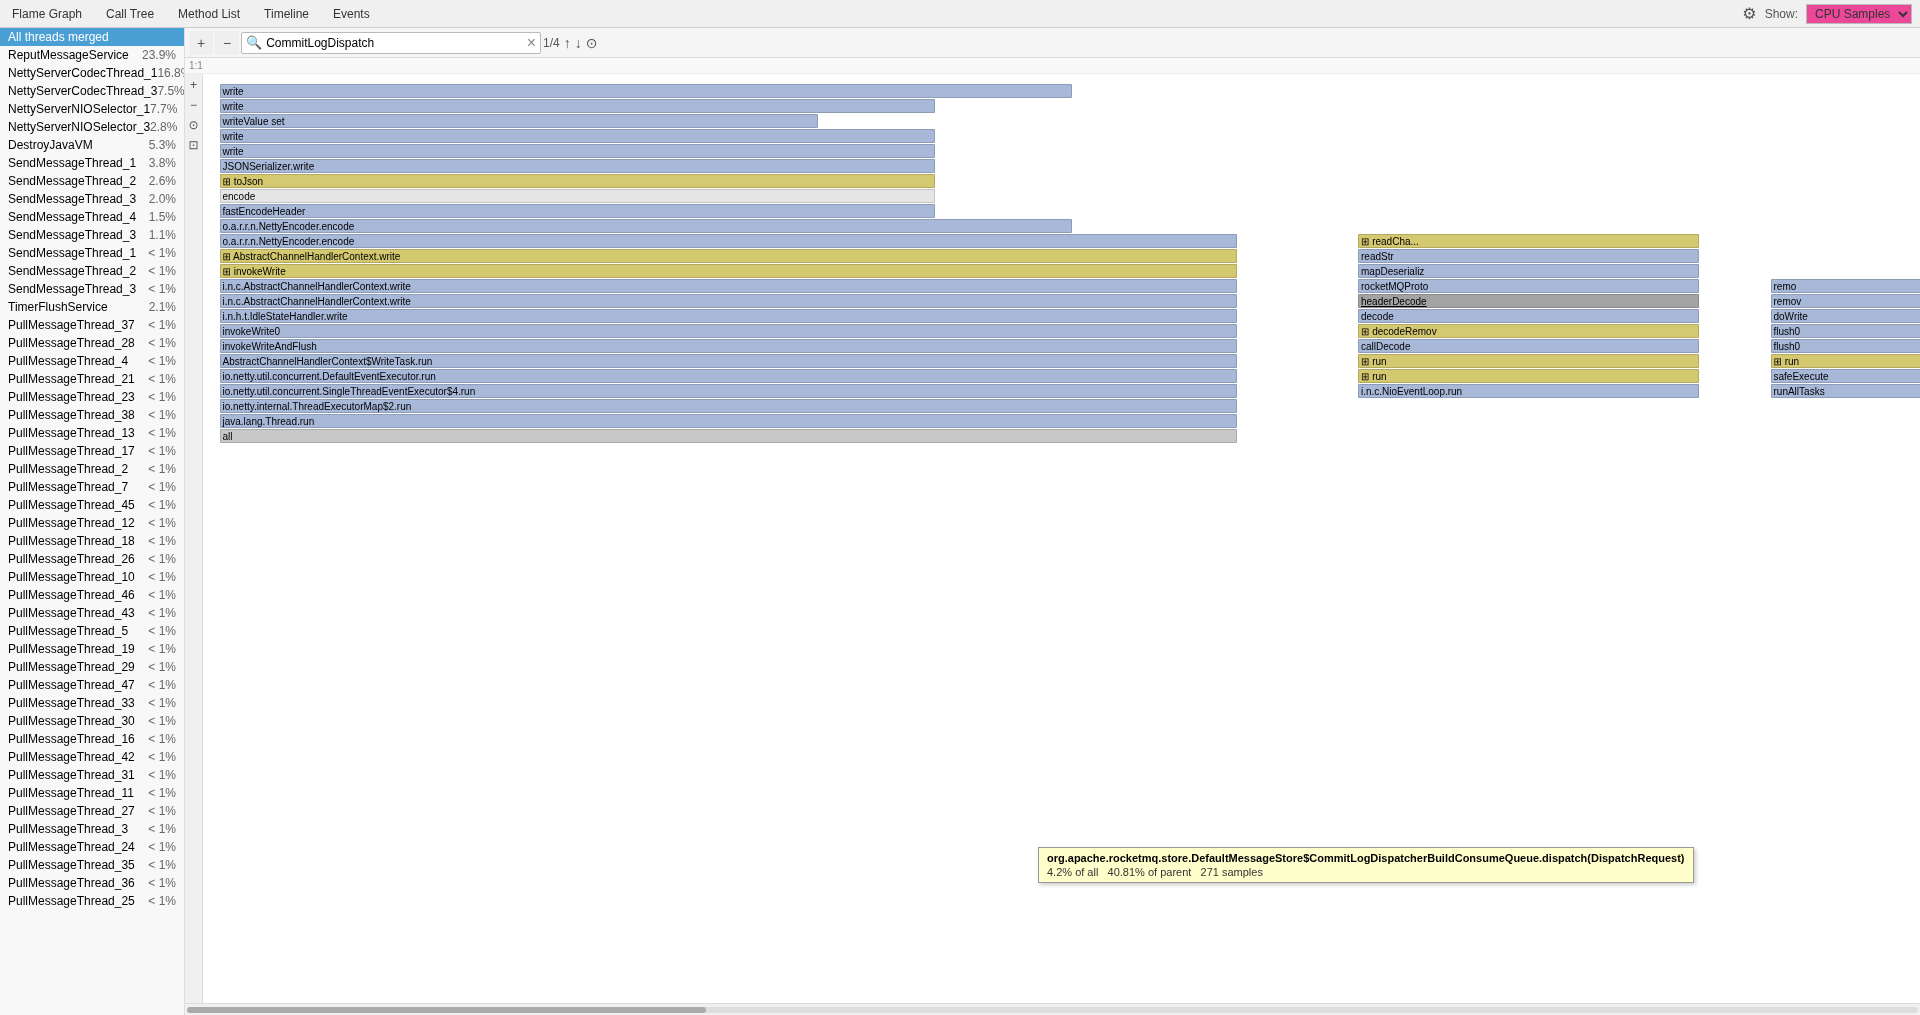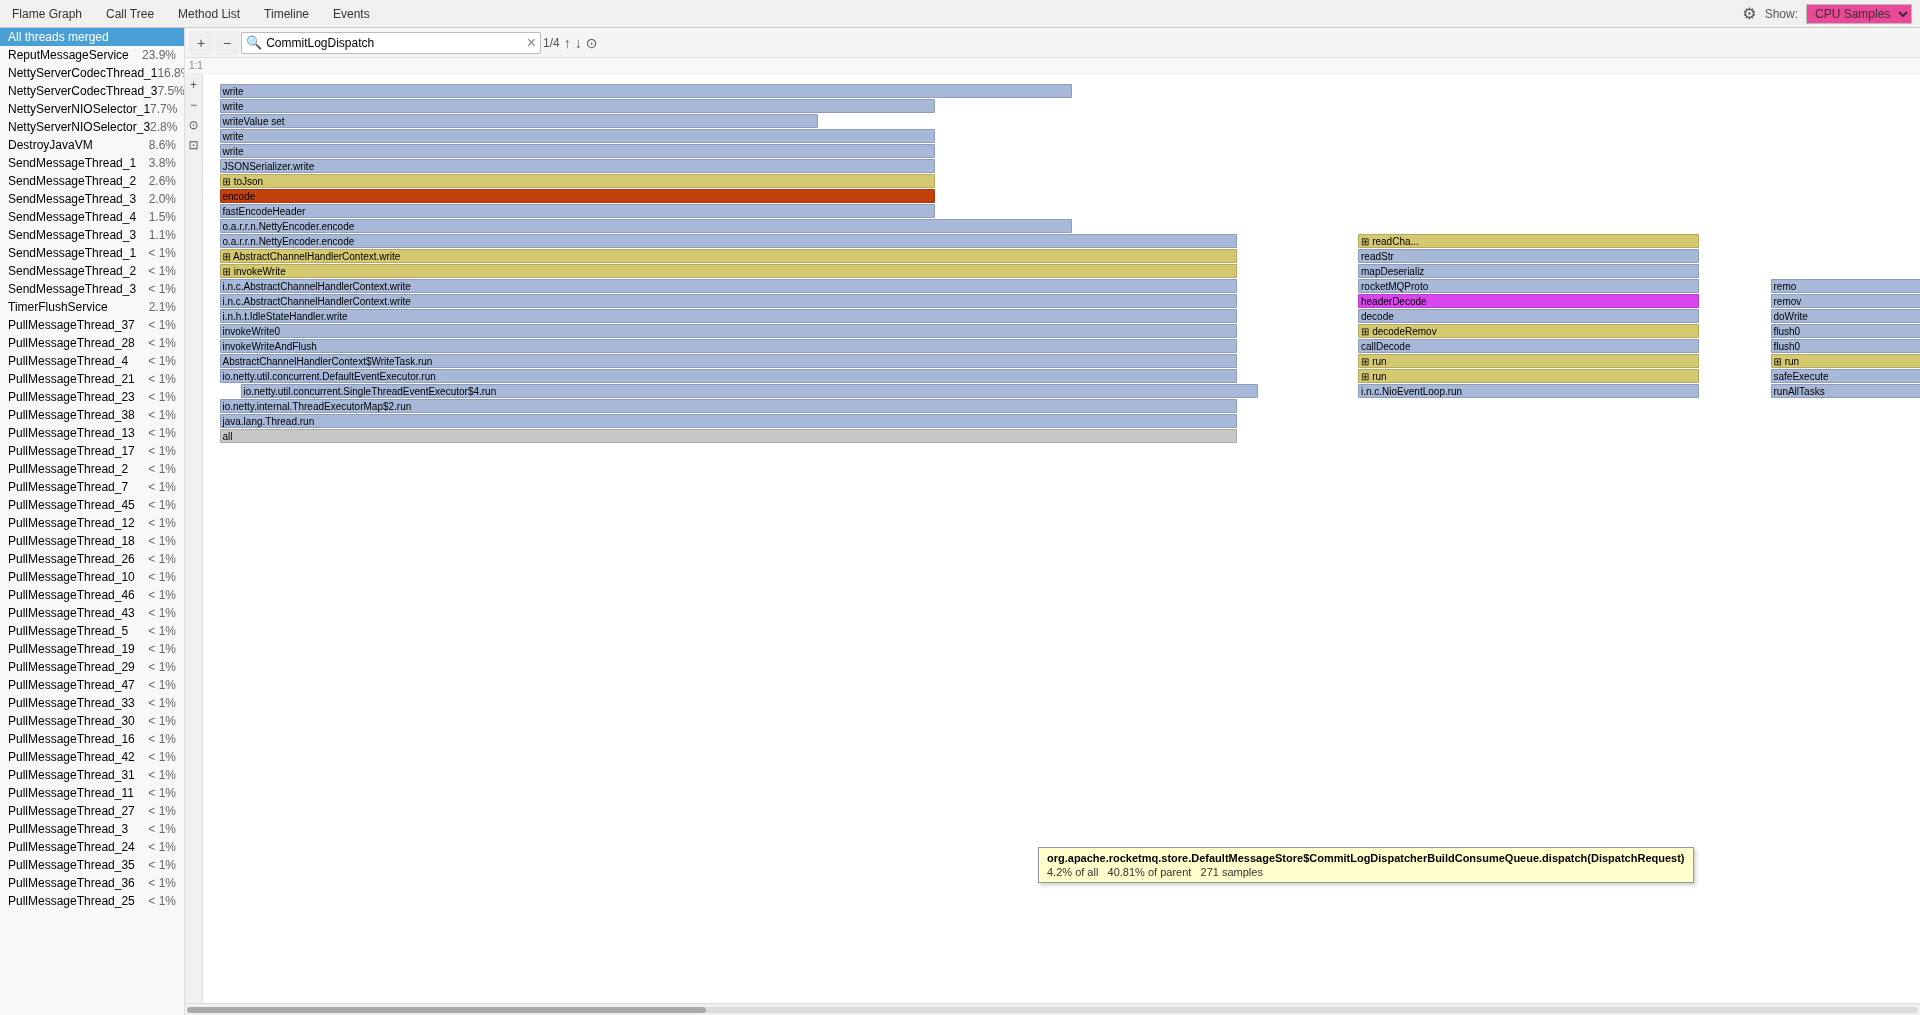--- a/index.html
+++ b/index.html
@@ -136,21 +136,21 @@
       <div class="sidebar-item">
         <span class="thread-name">NettyServerNIOSelector_1</span>
         <span class="thread-pct">7.7%</span>
       </div>
       <div class="sidebar-item">
         <span class="thread-name">NettyServerNIOSelector_3</span>
         <span class="thread-pct">2.8%</span>
       </div>
       <div class="sidebar-item">
         <span class="thread-name">DestroyJavaVM</span>
-        <span class="thread-pct">8.6%</span>
+        <span class="thread-pct">5.3%</span>
       </div>
       <div class="sidebar-item">
         <span class="thread-name">SendMessageThread_1</span>
         <span class="thread-pct">3.8%</span>
       </div>
       <div class="sidebar-item">
         <span class="thread-name">SendMessageThread_2</span>
         <span class="thread-pct">2.6%</span>
       </div>
       <div class="sidebar-item">
@@ -356,42 +356,42 @@
             <span>271 samples</span>
           </div>
         </div>
       <div class="flame-bar" style="left: 16.5px; top: 10px; width: 852.5px; background-color: rgb(168, 184, 216);">write</div>
           <div class="flame-bar" style="left: 16.5px; top: 25px; width: 715px; background-color: rgb(168, 184, 216);">write</div>
           <div class="flame-bar" style="left: 16.5px; top: 40px; width: 598px; background-color: rgb(168, 184, 216);">writeValue  set</div>
           <div class="flame-bar" style="left: 16.5px; top: 55px; width: 715px; background-color: rgb(168, 184, 216);">write</div>
           <div class="flame-bar" style="left: 16.5px; top: 70px; width: 715px; background-color: rgb(168, 184, 216);">write</div>
           <div class="flame-bar" style="left: 16.5px; top: 85px; width: 715px; background-color: rgb(168, 184, 216);">JSONSerializer.write</div>
           <div class="flame-bar" style="left: 16.5px; top: 100px; width: 715px; background-color: rgb(212, 200, 112);">⊞ toJson</div>
-          <div class="flame-bar" style="left: 16.5px; top: 115px; width: 715px; background-color: #c2410c;">encode</div>
+          <div class="flame-bar" style="left: 16.5px; top: 115px; width: 715px; background-color: #e5e5e5;">encode</div>
           <div class="flame-bar" style="left: 16.5px; top: 130px; width: 715px; background-color: rgb(168, 184, 216);">fastEncodeHeader</div>
           <div class="flame-bar" style="left: 16.5px; top: 145px; width: 852.5px; background-color: rgb(168, 184, 216);">o.a.r.r.n.NettyEncoder.encode</div>
           <div class="flame-bar" style="left: 16.5px; top: 160px; width: 1017.5px; background-color: rgb(168, 184, 216);">o.a.r.r.n.NettyEncoder.encode</div>
           <div class="flame-bar" style="left: 16.5px; top: 175px; width: 1017.5px; background-color: rgb(212, 200, 112);">⊞ AbstractChannelHandlerContext.write</div>
           <div class="flame-bar" style="left: 16.5px; top: 190px; width: 1017.5px; background-color: rgb(212, 200, 112);">⊞ invokeWrite</div>
           <div class="flame-bar" style="left: 16.5px; top: 205px; width: 1017.5px; background-color: rgb(168, 184, 216);">i.n.c.AbstractChannelHandlerContext.write</div>
           <div class="flame-bar" style="left: 16.5px; top: 220px; width: 1017.5px; background-color: rgb(168, 184, 216);">i.n.c.AbstractChannelHandlerContext.write</div>
           <div class="flame-bar" style="left: 16.5px; top: 235px; width: 1017.5px; background-color: rgb(168, 184, 216);">i.n.h.t.IdleStateHandler.write</div>
           <div class="flame-bar" style="left: 16.5px; top: 250px; width: 1017.5px; background-color: rgb(168, 184, 216);">invokeWrite0</div>
           <div class="flame-bar" style="left: 16.5px; top: 265px; width: 1017.5px; background-color: rgb(168, 184, 216);">invokeWriteAndFlush</div>
           <div class="flame-bar" style="left: 16.5px; top: 280px; width: 1017.5px; background-color: rgb(168, 184, 216);">AbstractChannelHandlerContext$WriteTask.run</div>
           <div class="flame-bar" style="left: 16.5px; top: 295px; width: 1017.5px; background-color: rgb(168, 184, 216); text-align: center;">io.netty.util.concurrent.DefaultEventExecutor.run</div>
-          <div class="flame-bar" style="left: 16.5px; top: 310px; width: 1017.5px; background-color: rgb(168, 184, 216); margin-left: 21px;">io.netty.util.concurrent.SingleThreadEventExecutor$4.run</div>
+          <div class="flame-bar" style="left: 16.5px; top: 310px; width: 1017.5px; background-color: rgb(168, 184, 216);">io.netty.util.concurrent.SingleThreadEventExecutor$4.run</div>
           <div class="flame-bar" style="left: 16.5px; top: 325px; width: 1017.5px; background-color: rgb(168, 184, 216);">io.netty.internal.ThreadExecutorMap$2.run</div>
           <div class="flame-bar" style="left: 16.5px; top: 340px; width: 1017.5px; background-color: rgb(168, 184, 216);">java.lang.Thread.run</div>
           <div class="flame-bar" style="left: 16.5px; top: 355px; width: 1017.5px; background-color: rgb(200, 200, 200);">all</div>
           <div class="flame-bar" style="left: 1155px; top: 160px; width: 341px; background-color: rgb(212, 200, 112);">⊞ readCha...</div>
           <div class="flame-bar" style="left: 1155px; top: 175px; width: 341px; background-color: rgb(168, 184, 216);">readStr</div>
           <div class="flame-bar" style="left: 1155px; top: 190px; width: 341px; background-color: rgb(168, 184, 216);">mapDeserializ</div>
           <div class="flame-bar" style="left: 1155px; top: 205px; width: 341px; background-color: rgb(168, 184, 216);">rocketMQProto</div>
-          <div class="flame-bar" style="left: 1155px; top: 220px; width: 341px; background-color: #d946ef;">headerDecode</div>
+          <div class="flame-bar" style="left: 1155px; top: 220px; width: 341px; background-color: #a3a3a3; text-decoration: underline;">headerDecode</div>
           <div class="flame-bar" style="left: 1155px; top: 235px; width: 341px; background-color: rgb(168, 184, 216);">decode</div>
           <div class="flame-bar" style="left: 1155px; top: 250px; width: 341px; background-color: rgb(212, 200, 112);">⊞ decodeRemov</div>
           <div class="flame-bar" style="left: 1155px; top: 265px; width: 341px; background-color: rgb(168, 184, 216);">callDecode</div>
           <div class="flame-bar" style="left: 1155px; top: 280px; width: 341px; background-color: rgb(212, 200, 112);">⊞ run</div>
           <div class="flame-bar" style="left: 1155px; top: 295px; width: 341px; background-color: rgb(212, 200, 112);">⊞ run</div>
           <div class="flame-bar" style="left: 1155px; top: 310px; width: 341px; background-color: rgb(168, 184, 216);">i.n.c.NioEventLoop.run</div>
           <div class="flame-bar" style="left: 1567.5px; top: 205px; width: 302.5px; background-color: rgb(168, 184, 216);">remo</div>
           <div class="flame-bar" style="left: 1567.5px; top: 220px; width: 302.5px; background-color: rgb(168, 184, 216);">remov</div>
           <div class="flame-bar" style="left: 1567.5px; top: 235px; width: 302.5px; background-color: rgb(168, 184, 216);">doWrite</div>
           <div class="flame-bar" style="left: 1567.5px; top: 250px; width: 302.5px; background-color: rgb(168, 184, 216);">flush0</div>

